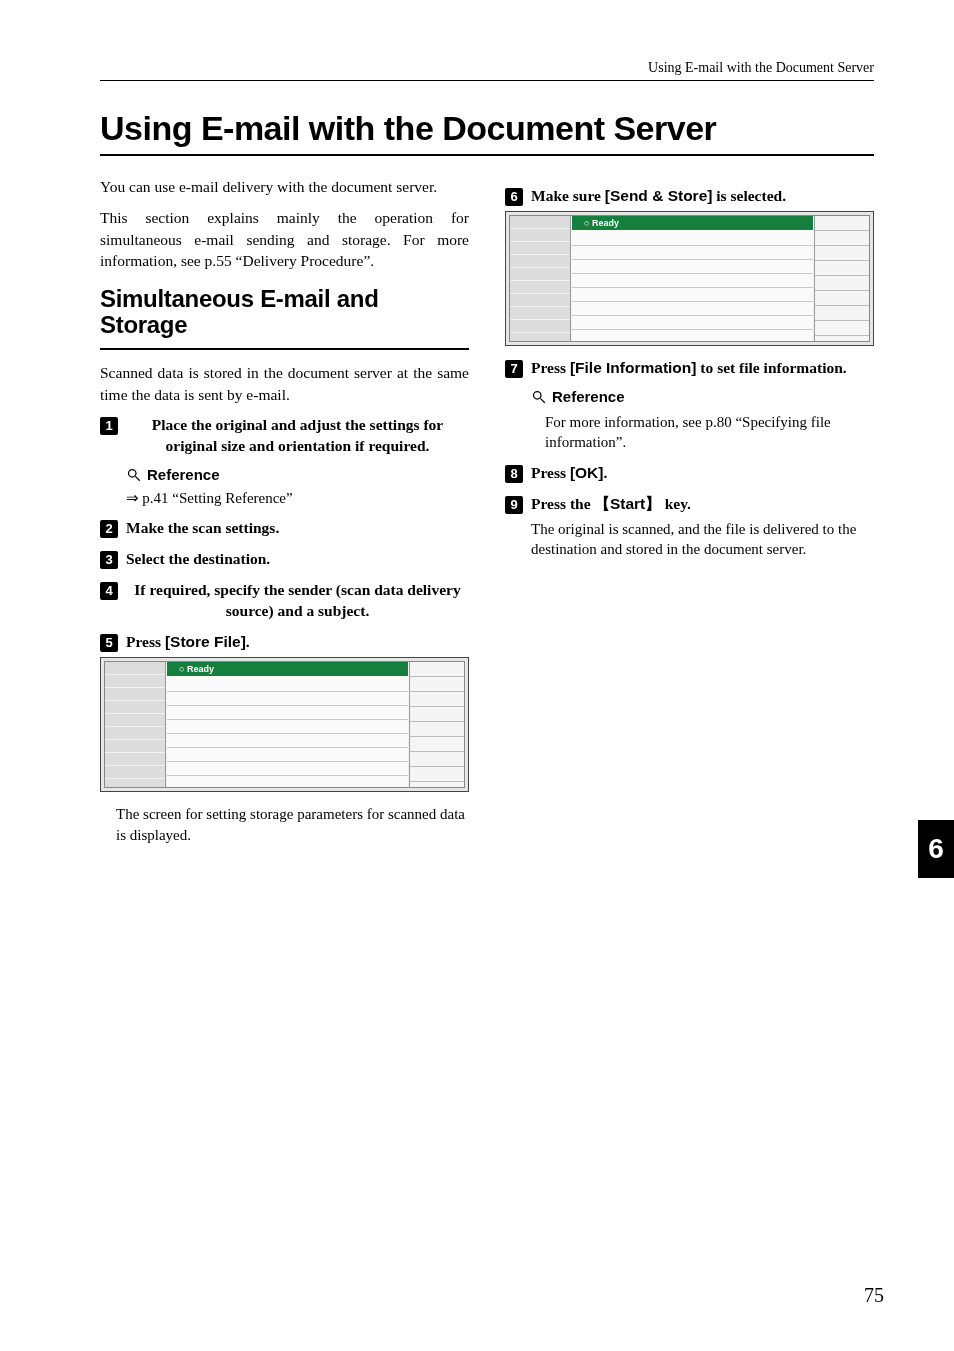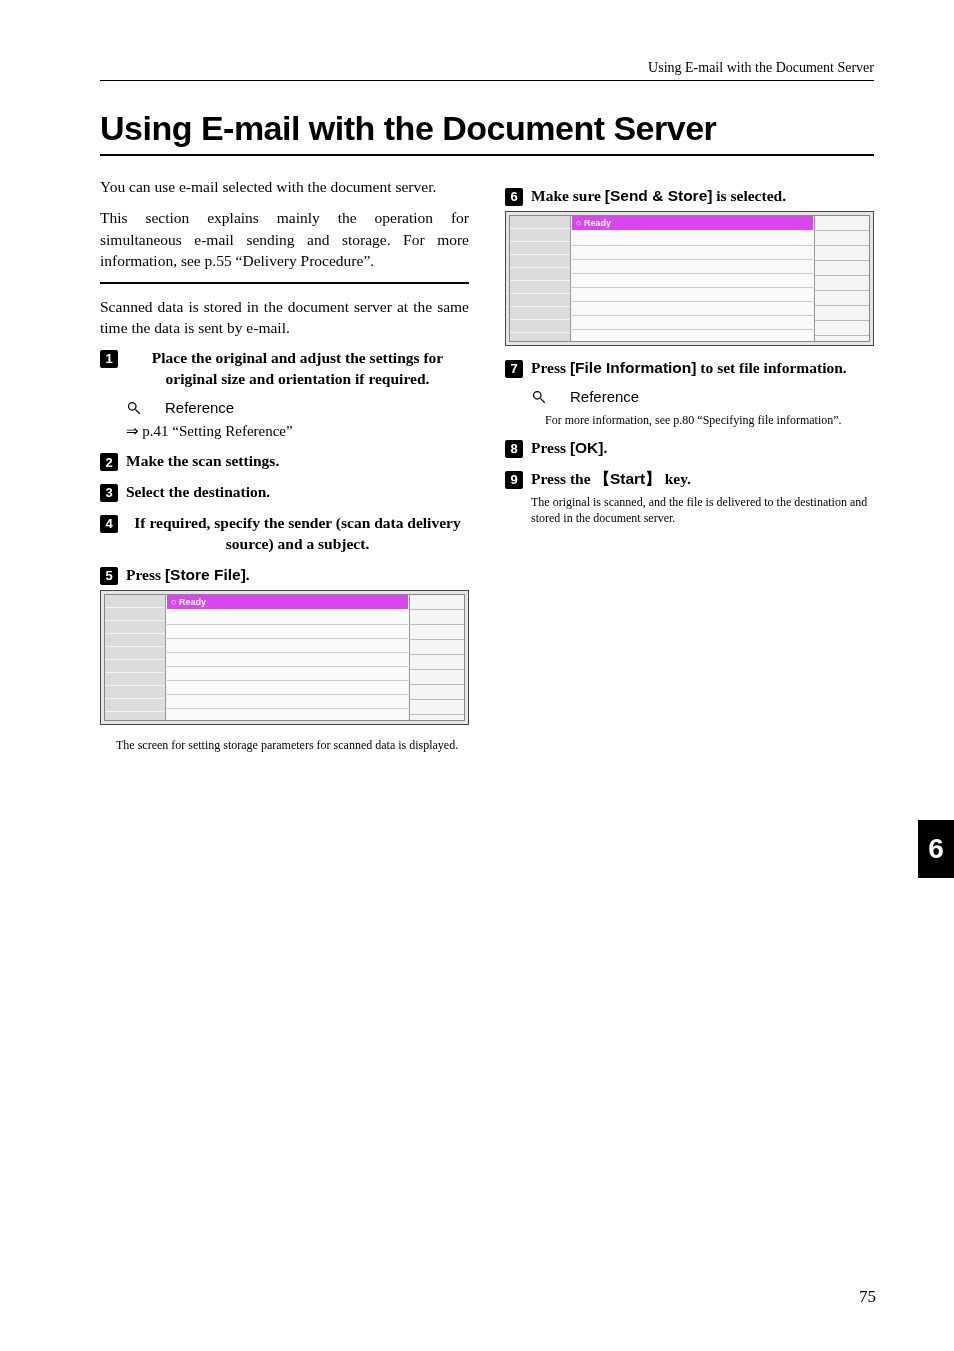--- a/index.html
+++ b/index.html
@@ -78,43 +78,43 @@
 }
 .step-text {
   font-weight: 700;
   font-family: Georgia, 'Times New Roman', serif;
   font-size: 15.5px;
   line-height: 1.35;
   text-align: center;
 }
 .ref {
   display: flex;
-  gap: 24px;
+  gap: 6px;
   margin: 8px 0 2px 26px;
   font-family: Arial, Helvetica, sans-serif;
-  font-weight: 400;
+  font-weight: 700;
   font-size: 15px;
 }
 .ref-icon {
   width: 15px;
   height: 15px;
   margin-top: 2px;
   flex-shrink: 0;
 }
 .ref-body {
   margin: 2px 0 8px 26px;
   font-size: 15px;
 }
 .soft-label {
   font-family: Arial, Helvetica, sans-serif;
   font-weight: 700;
 }
 .sub-body {
   margin: 4px 0 10px 26px;
-  font-size: 12px;
+  font-size: 15px;
   line-height: 1.38;
 }
 .screenshot {
   margin: 4px 0 12px 0;
 }
 .screenshot img, .screenshot .shot-box {
   width: 100%;
 }
 .shot-box {
   border: 1px solid #444;
@@ -136,27 +136,27 @@
   width: 60px;
   background: repeating-linear-gradient(#dcdcdc 0 12px, #f2f2f2 12px 13px);
   border-right: 1px solid #999;
 }
 .shot-ready {
   position: absolute;
   top: 4px;
   left: 66px;
   right: 60px;
   height: 14px;
-  background: #d946ef;
+  background: #15803d;
   color: #fff;
   font-family: Arial;
   font-weight: 700;
   font-size: 9px;
   line-height: 14px;
-  padding-left: 4px;
+  padding-left: 12px;
 }
 .shot-right-col {
   position: absolute;
   top: 4px;
   right: 4px;
   bottom: 4px;
   width: 54px;
   background: repeating-linear-gradient(#f5f5f5 0 14px, #bbb 14px 15px);
   border-left: 1px solid #999;
 }
@@ -178,41 +178,42 @@
   color: #fff;
   font-family: Arial, Helvetica, sans-serif;
   font-weight: 700;
   font-size: 28px;
   display: flex;
   align-items: center;
   justify-content: center;
 }
 .pagenum {
   position: absolute;
-  right: 78px;
+  right: 70px;
   bottom: 44px;
-  font-size: 17px;
+  font-size: 20px;
 }
 </style>
 </head>
 <body>
 
 <div class="page">
 
   <div class="running-head">Using E-mail with the Document Server</div>
 
   <div class="h1">Using E-mail with the Document Server</div>
   <div class="h1-rule"></div>
 
   <div class="columns">
 
     <div class="col">
-      <p class="body">You can use e-mail selected with the document server.</p>
+      <p class="body">You can use e-mail delivery with the document server.</p>
       <p class="body">This section explains mainly the operation for simultaneous e-mail sending and storage. For more information, see p.55 “Delivery Procedure”.</p>
 
+      <div class="h2">Simultaneous E-mail and Storage</div>
       <div class="h2-rule"></div>
 
       <p class="body">Scanned data is stored in the document server at the same time the data is sent by e-mail.</p>
 
       <div class="step">
         <span class="step-num">1</span>
         <span class="step-text">Place the original and adjust the settings for original size and orientation if required.</span>
       </div>
 
       <div class="ref">

